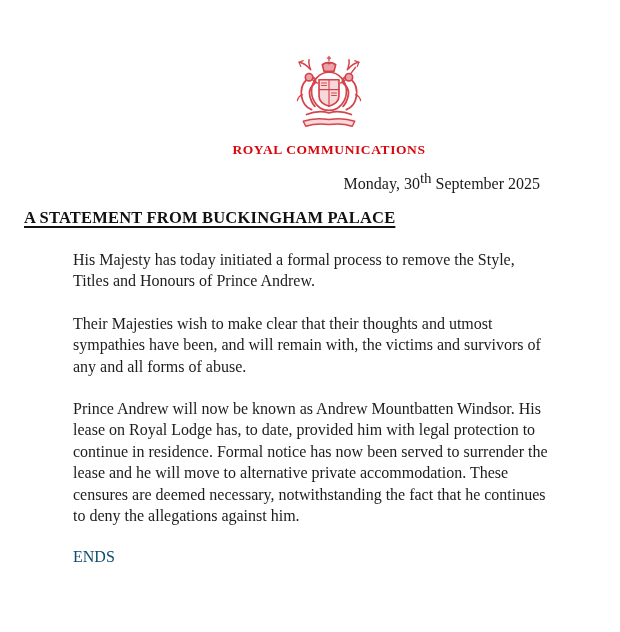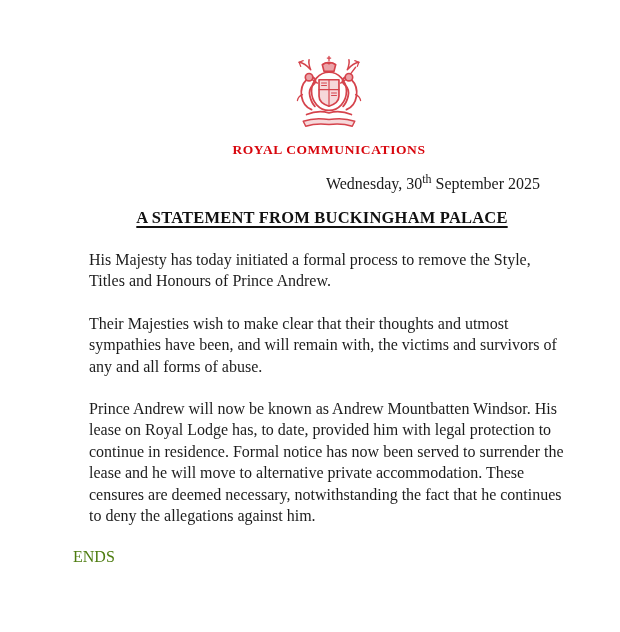--- a/index.html
+++ b/index.html
@@ -31,53 +31,52 @@
     color: #d8060d;
   }
   .dateline {
     margin-top: 17px;
     padding-right: 80px;
     text-align: right;
     font-size: 16px;
     color: #1a1a1a;
   }
   .dateline sup {
-    font-size: 12px;
+    font-size: 15px;
     vertical-align: super;
     line-height: 0;
   }
   .headline {
     margin-top: 15px;
-    text-align: center;
     font-size: 16.5px;
     font-weight: bold;
     letter-spacing: 0.2px;
     padding-left: 24px;
   }
   .headline span {
     text-decoration: underline;
     text-underline-offset: 3px;
     text-decoration-thickness: 1.5px;
   }
   .body-text {
     padding-left: 73px;
     padding-right: 40px;
   }
   .para {
-    margin: 16px;
+    margin: 0;
     margin-top: 21px;
     font-size: 16px;
     line-height: 21.4px;
     color: #1c1c1c;
     white-space: pre;
   }
   .ends {
     margin-top: 22px;
     font-size: 16px;
-    color: #4d7c0f;
+    color: #0c4a6e;
   }
 </style>
 </head>
 <body>
 
 <div class="page">
 
   <div class="letterhead">
     <div class="crest">
       <svg viewBox="0 0 130 100" xmlns="http://www.w3.org/2000/svg" fill="none" stroke="#d5434c" stroke-width="2" stroke-linecap="round" stroke-linejoin="round">
@@ -108,21 +107,21 @@
         <path d="M91 27 L97 19" stroke-width="1.6"></path>
         <path d="M97 52 q5 2 6 7" stroke-width="1.6"></path>
 
         <path d="M38 76 Q52 70 65 74 Q78 70 92 76" stroke-width="2"></path>
         <path d="M34 84 Q48 79 65 82 Q82 79 96 84 L93 90 Q80 86 65 88 Q50 86 37 90 Z" fill="#f6d8da" stroke-width="1.8"></path>
       </svg>
     </div>
     <div class="brand">ROYAL COMMUNICATIONS</div>
   </div>
 
-  <div class="dateline"><span>Wednesday, 30</span><sup>th</sup><span> September 2025</span></div>
+  <div class="dateline"><span>Monday, 30</span><sup>th</sup><span> September 2025</span></div>
 
   <div class="headline">
     <span>A STATEMENT FROM BUCKINGHAM PALACE</span>
   </div>
 
   <div class="body-text">
     <p class="para">His Majesty has today initiated a formal process to remove the Style,
 Titles and Honours of Prince Andrew.</p>
     <p class="para">Their Majesties wish to make clear that their thoughts and utmost
 sympathies have been, and will remain with, the victims and survivors of

